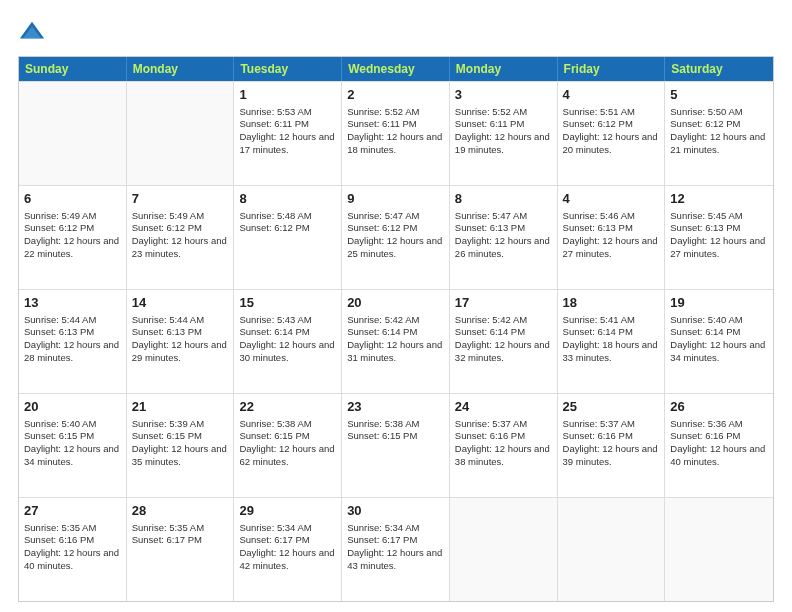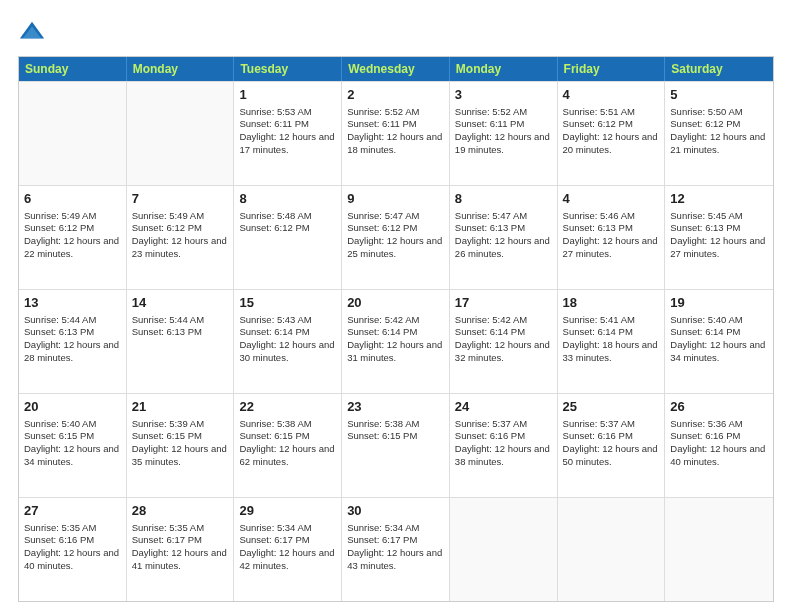--- a/index.html
+++ b/index.html
@@ -154,39 +154,39 @@
           <div class="cal-cell"><span class="day-num">6</span><span>Sunrise: 5:49 AM</span><br><span>Sunset: 6:12 PM</span><br><span>Daylight: 12 hours and 22 minutes.</span></div>
           <div class="cal-cell"><span class="day-num">7</span><span>Sunrise: 5:49 AM</span><br><span>Sunset: 6:12 PM</span><br><span>Daylight: 12 hours and 23 minutes.</span></div>
           <div class="cal-cell"><span class="day-num">8</span><span>Sunrise: 5:48 AM</span><br><span>Sunset: 6:12 PM</span><br></div>
           <div class="cal-cell"><span class="day-num">9</span><span>Sunrise: 5:47 AM</span><br><span>Sunset: 6:12 PM</span><br><span>Daylight: 12 hours and 25 minutes.</span></div>
           <div class="cal-cell"><span class="day-num">8</span><span>Sunrise: 5:47 AM</span><br><span>Sunset: 6:13 PM</span><br><span>Daylight: 12 hours and 26 minutes.</span></div>
           <div class="cal-cell"><span class="day-num">4</span><span>Sunrise: 5:46 AM</span><br><span>Sunset: 6:13 PM</span><br><span>Daylight: 12 hours and 27 minutes.</span></div>
           <div class="cal-cell"><span class="day-num">12</span><span>Sunrise: 5:45 AM</span><br><span>Sunset: 6:13 PM</span><br><span>Daylight: 12 hours and 27 minutes.</span></div>
         </div>
         <div class="cal-row">
           <div class="cal-cell"><span class="day-num">13</span><span>Sunrise: 5:44 AM</span><br><span>Sunset: 6:13 PM</span><br><span>Daylight: 12 hours and 28 minutes.</span></div>
-          <div class="cal-cell"><span class="day-num">14</span><span>Sunrise: 5:44 AM</span><br><span>Sunset: 6:13 PM</span><br></div>
+          <div class="cal-cell"><span class="day-num">14</span><span>Sunrise: 5:44 AM</span><br><span>Sunset: 6:13 PM</span><br><span>Daylight: 12 hours and 29 minutes.</span></div>
           <div class="cal-cell"><span class="day-num">15</span><span>Sunrise: 5:43 AM</span><br><span>Sunset: 6:14 PM</span><br><span>Daylight: 12 hours and 30 minutes.</span></div>
           <div class="cal-cell"><span class="day-num">20</span><span>Sunrise: 5:42 AM</span><br><span>Sunset: 6:14 PM</span><br><span>Daylight: 12 hours and 31 minutes.</span></div>
           <div class="cal-cell"><span class="day-num">17</span><span>Sunrise: 5:42 AM</span><br><span>Sunset: 6:14 PM</span><br><span>Daylight: 12 hours and 32 minutes.</span></div>
           <div class="cal-cell"><span class="day-num">18</span><span>Sunrise: 5:41 AM</span><br><span>Sunset: 6:14 PM</span><br><span>Daylight: 18 hours and 33 minutes.</span></div>
           <div class="cal-cell"><span class="day-num">19</span><span>Sunrise: 5:40 AM</span><br><span>Sunset: 6:14 PM</span><br><span>Daylight: 12 hours and 34 minutes.</span></div>
         </div>
         <div class="cal-row">
           <div class="cal-cell"><span class="day-num">20</span><span>Sunrise: 5:40 AM</span><br><span>Sunset: 6:15 PM</span><br><span>Daylight: 12 hours and 34 minutes.</span></div>
           <div class="cal-cell"><span class="day-num">21</span><span>Sunrise: 5:39 AM</span><br><span>Sunset: 6:15 PM</span><br><span>Daylight: 12 hours and 35 minutes.</span></div>
           <div class="cal-cell"><span class="day-num">22</span><span>Sunrise: 5:38 AM</span><br><span>Sunset: 6:15 PM</span><br><span>Daylight: 12 hours and 62 minutes.</span></div>
           <div class="cal-cell"><span class="day-num">23</span><span>Sunrise: 5:38 AM</span><br><span>Sunset: 6:15 PM</span><br></div>
           <div class="cal-cell"><span class="day-num">24</span><span>Sunrise: 5:37 AM</span><br><span>Sunset: 6:16 PM</span><br><span>Daylight: 12 hours and 38 minutes.</span></div>
-          <div class="cal-cell"><span class="day-num">25</span><span>Sunrise: 5:37 AM</span><br><span>Sunset: 6:16 PM</span><br><span>Daylight: 12 hours and 50 minutes.</span></div>
+          <div class="cal-cell"><span class="day-num">25</span><span>Sunrise: 5:37 AM</span><br><span>Sunset: 6:16 PM</span><br><span>Daylight: 12 hours and 39 minutes.</span></div>
           <div class="cal-cell"><span class="day-num">26</span><span>Sunrise: 5:36 AM</span><br><span>Sunset: 6:16 PM</span><br><span>Daylight: 12 hours and 40 minutes.</span></div>
         </div>
         <div class="cal-row">
           <div class="cal-cell"><span class="day-num">27</span><span>Sunrise: 5:35 AM</span><br><span>Sunset: 6:16 PM</span><br><span>Daylight: 12 hours and 40 minutes.</span></div>
-          <div class="cal-cell"><span class="day-num">28</span><span>Sunrise: 5:35 AM</span><br><span>Sunset: 6:17 PM</span><br><span>Daylight: 12 hours and 41 minutes.</span></div>
+          <div class="cal-cell"><span class="day-num">28</span><span>Sunrise: 5:35 AM</span><br><span>Sunset: 6:17 PM</span><br></div>
           <div class="cal-cell"><span class="day-num">29</span><span>Sunrise: 5:34 AM</span><br><span>Sunset: 6:17 PM</span><br><span>Daylight: 12 hours and 42 minutes.</span></div>
           <div class="cal-cell"><span class="day-num">30</span><span>Sunrise: 5:34 AM</span><br><span>Sunset: 6:17 PM</span><br><span>Daylight: 12 hours and 43 minutes.</span></div>
           <div class="cal-cell empty"></div>
           <div class="cal-cell empty"></div>
           <div class="cal-cell empty"></div>
         </div>
       </div>
   </div>
 </div>
 

